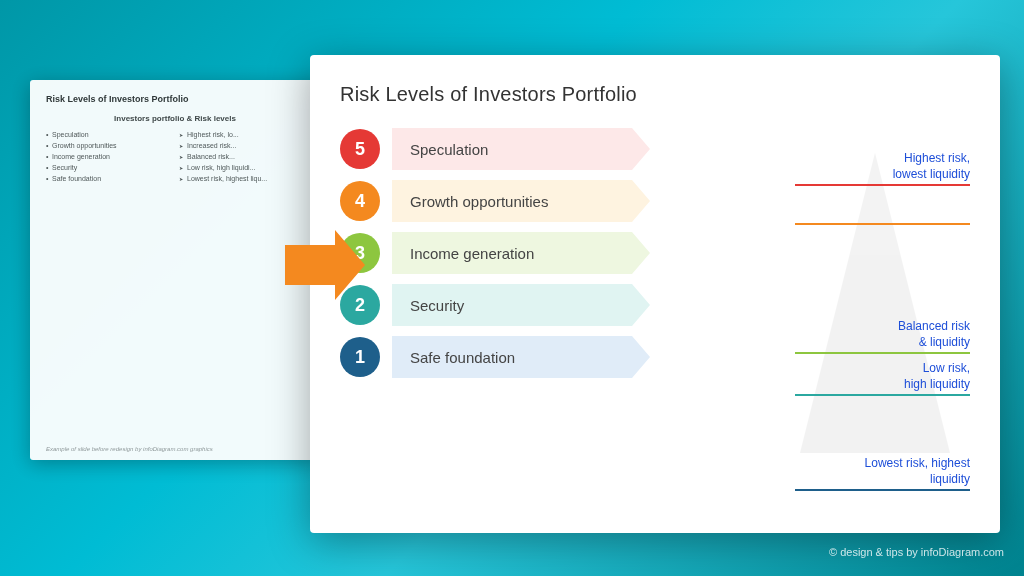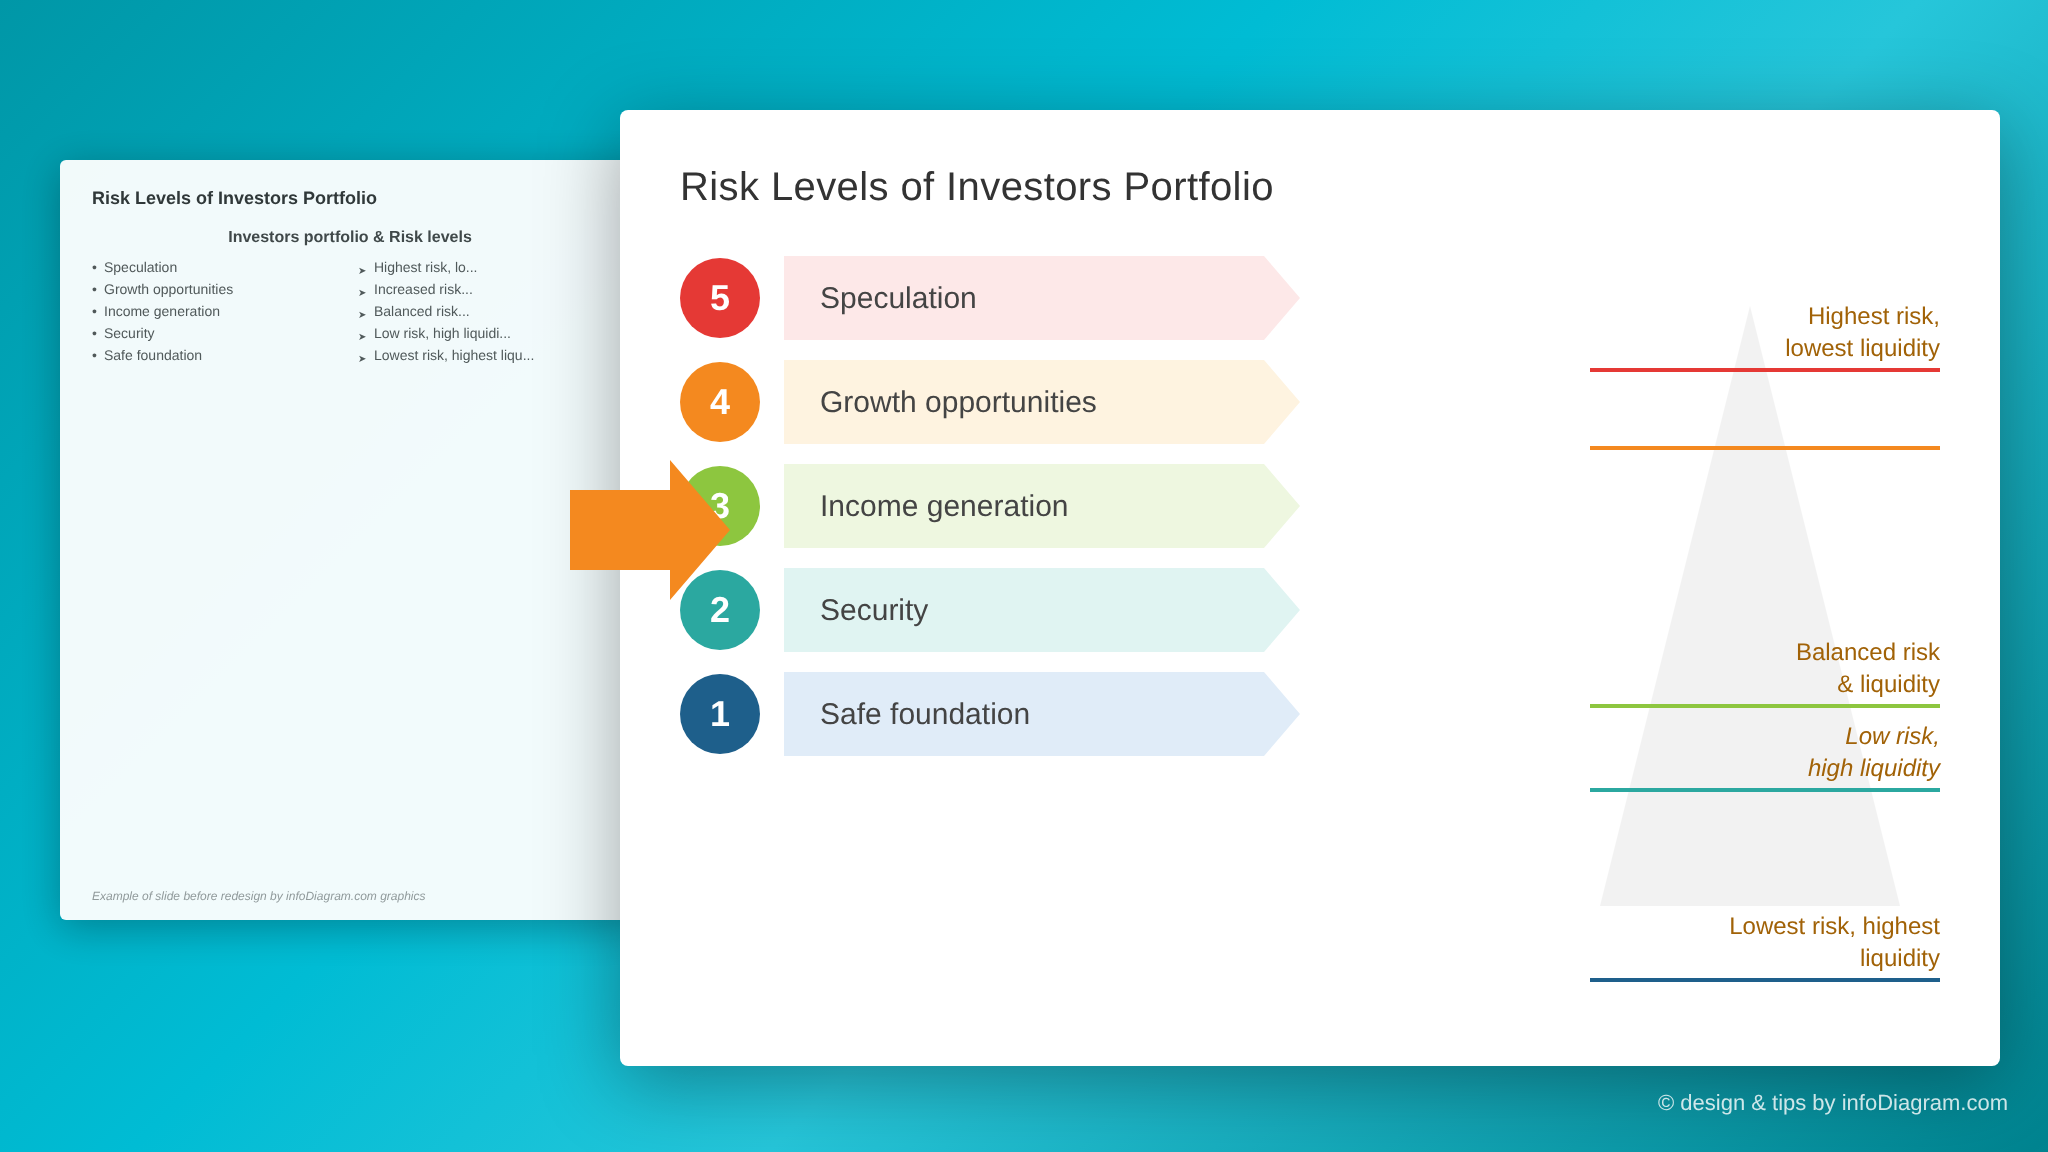--- a/index.html
+++ b/index.html
@@ -203,33 +203,33 @@
     }
 
     .risk-label {
       position: absolute;
       right: 0;
       text-align: right;
       line-height: 1.3;
     }
     .risk-label-text {
       font-size: 12px;
-      color: #a16207;
+      color: #1d4ed8;
       font-weight: 400;
     }
     .risk-line {
       height: 2px;
       width: 100%;
       margin-top: 2px;
     }
 
     .rl1 { top: 8px; }
     .rl2 { top: 78px; }
     .rl3 { top: 148px; }
-    .rl4 { top: 218px; font-style: italic; }
+    .rl4 { top: 218px; }
     .rl5 { top: 285px; }
 
     .line-red { background-color: #e53935; }
     .line-orange { background-color: #f4891f; }
     .line-green { background-color: #8dc63f; }
     .line-teal { background-color: #2ba8a0; }
     .line-blue { background-color: #1e5f8b; }
 
     
     .copyright {

